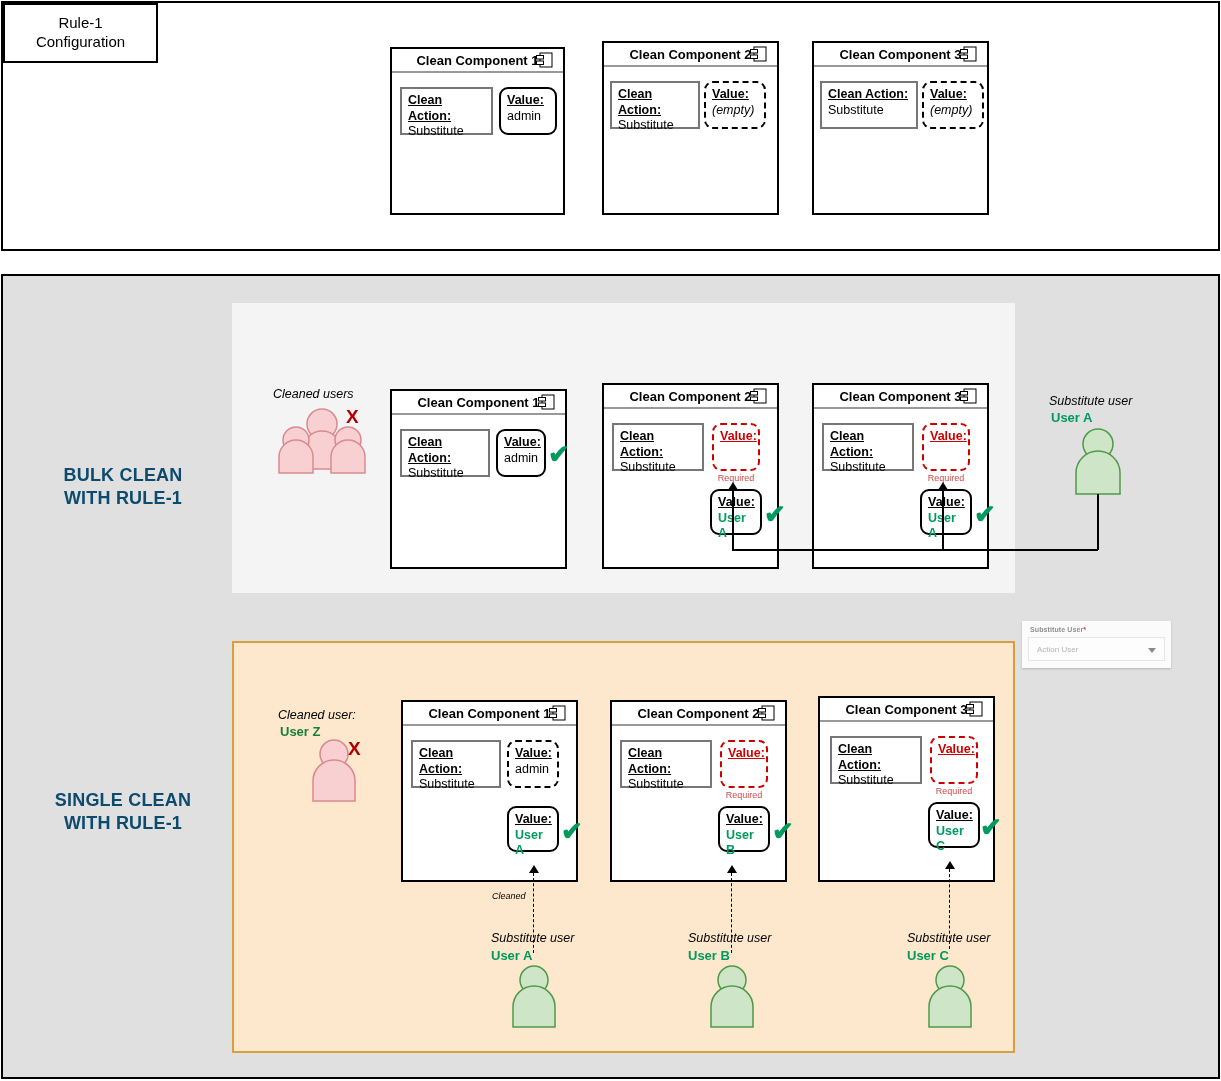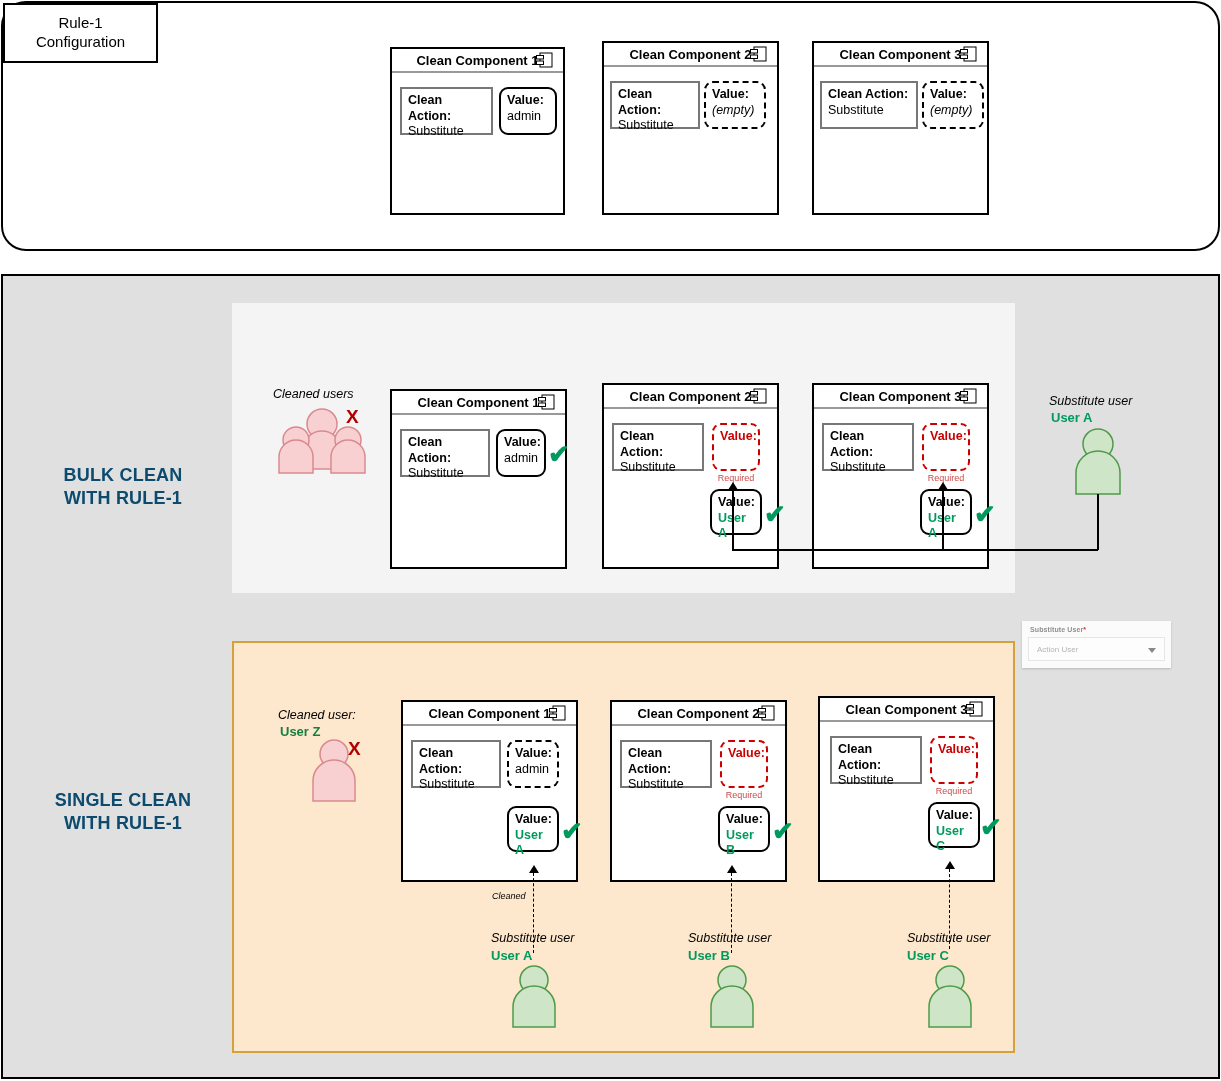--- a/index.html
+++ b/index.html
@@ -15,21 +15,21 @@
     background: #ffffff;
     overflow: hidden;
   }
 
   
   .section {
     position: absolute;
     border: 2px solid #000;
     background: #ffffff;
   }
-  #section-config { left: 1px; top: 1px; width: 1219px; height: 250px; border-radius: 25px; }
+  #section-config { left: 1px; top: 1px; width: 1219px; height: 250px; }
   #section-process { left: 1px; top: 274px; width: 1219px; height: 805px; background: #e0e0e0; }
 
   .section-label {
     position: absolute;
     left: 0; top: 0;
     background: #ffffff;
     border: 2px solid #000;
     display: flex;
     align-items: center;
     justify-content: center;
@@ -94,21 +94,21 @@
 
   
   .fieldbox {
     position: absolute;
     background: #ffffff;
     padding: 4px 6px;
     font-size: 12.5px;
     line-height: 1.25;
     color: #000;
   }
-  .fieldbox .fl { font-weight: bold; display: block; }
+  .fieldbox .fl { font-weight: bold; display: block; text-decoration: underline; }
   .fieldbox .fv { display: block; }
 
   .box-action { border: 2px solid #777; }
   .box-solid  { border: 2px solid #000; border-radius: 9px; }
   .box-dashed { border: 2px dashed #000; border-radius: 9px; }
   .box-req    { border: 2px dashed #cc0000; border-radius: 9px; }
   .box-req .fl { color: #cc0000; }
   .val-green  { color: #00995e; font-weight: bold; }
   .italic { font-style: italic; }
 

